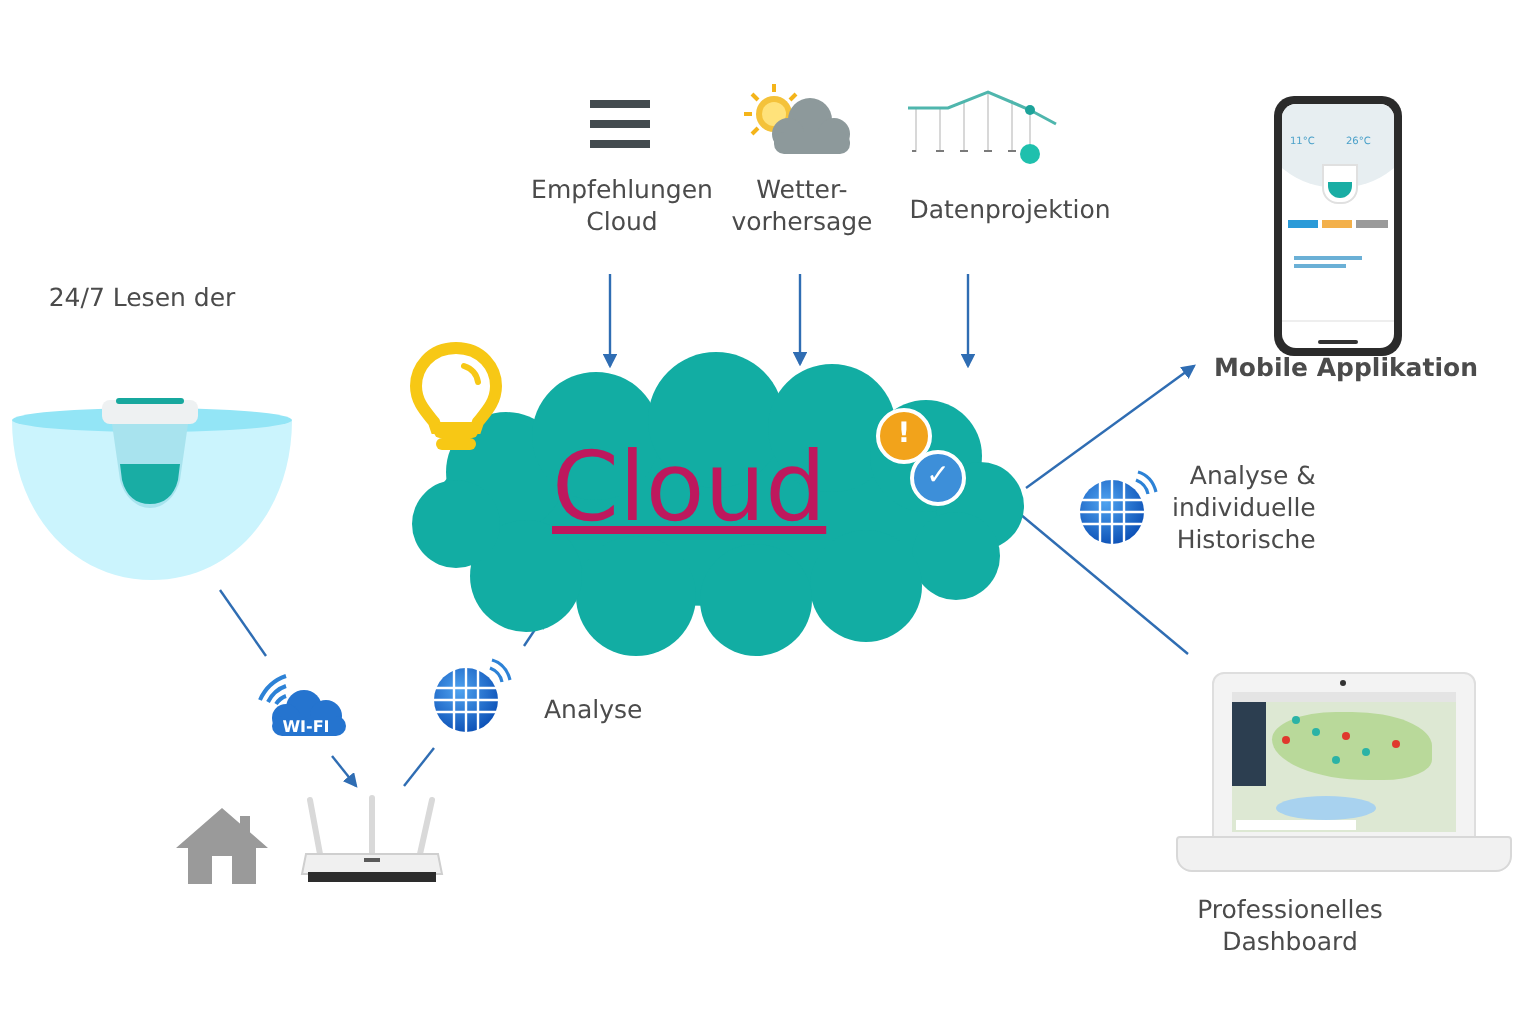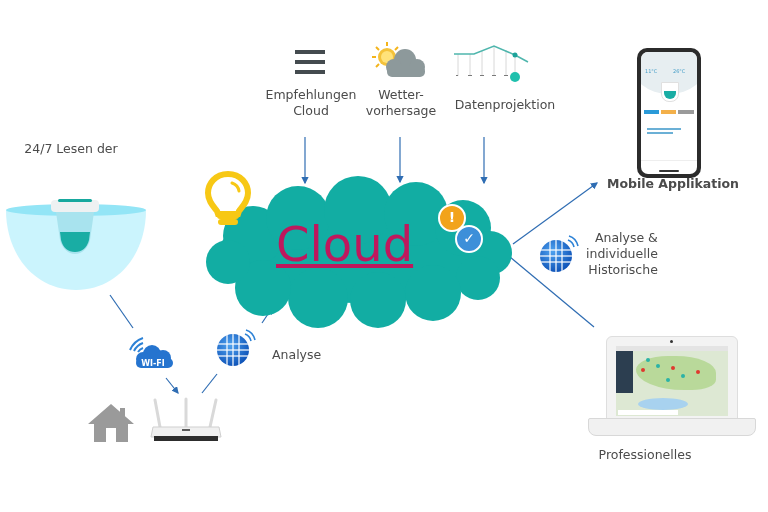--- a/index.html
+++ b/index.html
@@ -249,13 +249,14 @@
     <div class="abs" style="left:55px; top:20px; width:4px; height:4px; background:#e0392d; border-radius:50%;"></div>
     <div class="abs" style="left:65px; top:28px; width:4px; height:4px; background:#2bb3a6; border-radius:50%;"></div>
     <div class="abs" style="left:80px; top:24px; width:4px; height:4px; background:#e0392d; border-radius:50%;"></div>
     <div class="abs" style="left:50px; top:32px; width:4px; height:4px; background:#2bb3a6; border-radius:50%;"></div>
     <div class="abs" style="left:2px; top:64px; width:60px; height:5px; background:#ffffff;"></div>
   </div>
 </div>
 <div class="abs" style="left:588px; top:418px; width:166px; height:16px; background:#f1f1f1; border:1px solid #d8d8d8; border-radius:2px 2px 8px 8px;"></div>
 <div class="label" style="left:584px; top:447px; width:122px;">
   <div>Professionelles</div>
+  <div>Dashboard</div>
 </div>
 
 </body></html>

